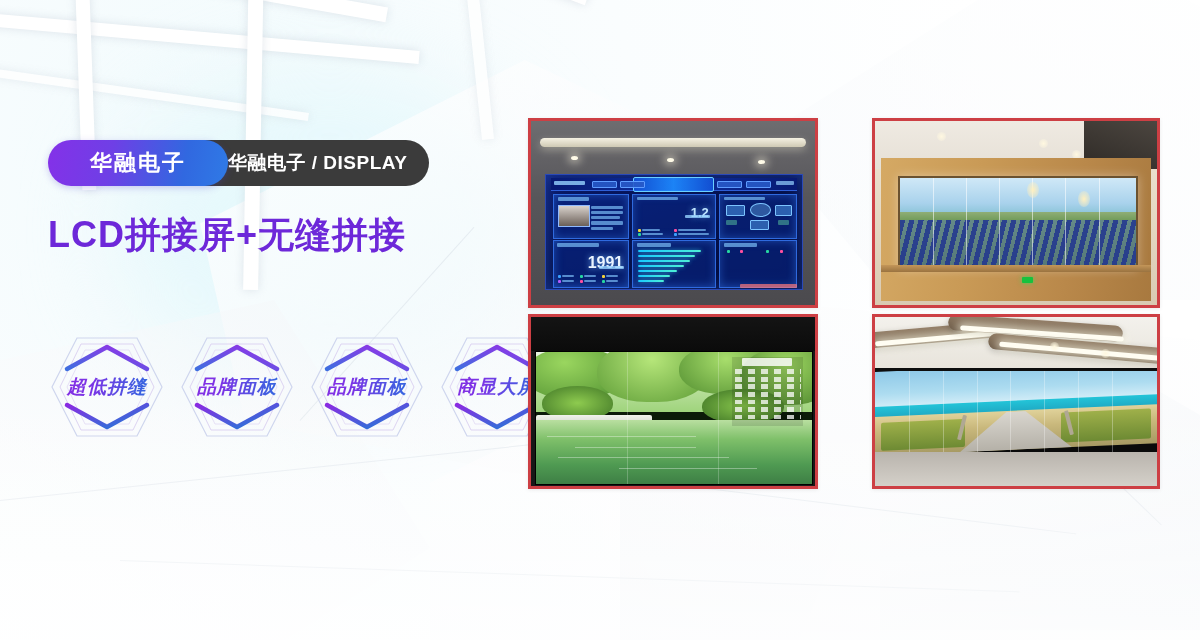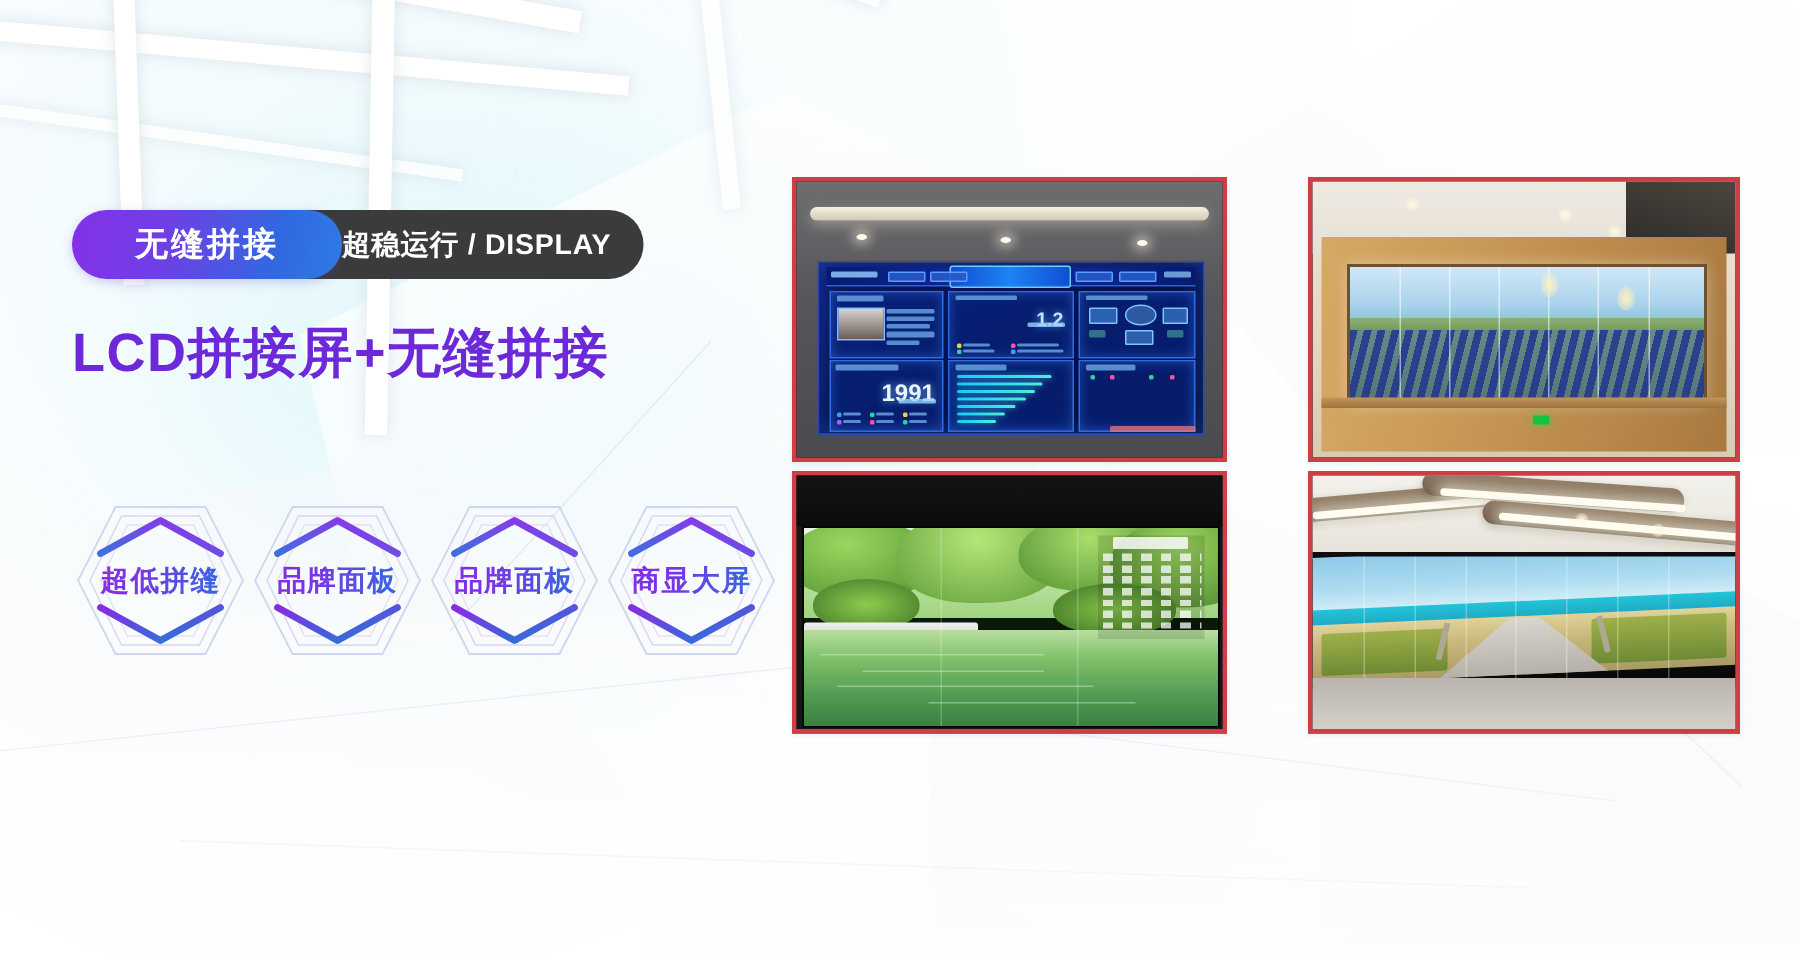--- a/index.html
+++ b/index.html
@@ -86,21 +86,21 @@
     margin-top:30px;
     font-size:36px;font-weight:bold;color:#6d28d9;
     letter-spacing:1px;line-height:1.06;white-space:nowrap;
   }
   .subtitle{
     margin-top:12px;
     font-size:21px;color:#8e8e8e;font-weight:normal;letter-spacing:.2px;white-space:nowrap;
   }
 
   
-  .features{position:absolute;left:48px;top:333px;display:flex;}
+  .features{position:absolute;left:48px;top:333px;display:flex;gap:12px;font-style:italic;}
   .hex{position:relative;width:118px;height:108px;}
   .hex svg{position:absolute;left:0;top:0;}
   .hex-label{
     position:absolute;left:0;right:0;top:50%;transform:translateY(-50%);
     text-align:center;font-size:19px;font-weight:bold;letter-spacing:1px;
     background:linear-gradient(96deg,#8a2be2 0%,#7a35e6 38%,#3a63e0 80%,#2f7fe6 100%);
     -webkit-background-clip:text;background-clip:text;
     -webkit-text-fill-color:transparent;color:#6a3ce0;
     white-space:nowrap;
   }
@@ -259,22 +259,22 @@
     <div class="edge e3"></div>
     <div class="edge e4"></div>
     <div class="edge e5"></div>
     <div class="vignette"></div>
   </div>
 
   <div class="left">
 
     <div class="pill-row">
       <div class="pill-group">
-        <div class="pill-dark">超稳运行 / DISPLAY</div>
-        <div class="pill-brand">无缝拼接</div>
+        <div class="pill-dark">华融电子 / DISPLAY</div>
+        <div class="pill-brand">华融电子</div>
       </div>
     </div>
 
     <div class="title">LCD拼接屏+无缝拼接</div>
 
   </div>
 
   <div class="features">
 
     <div class="hex">

